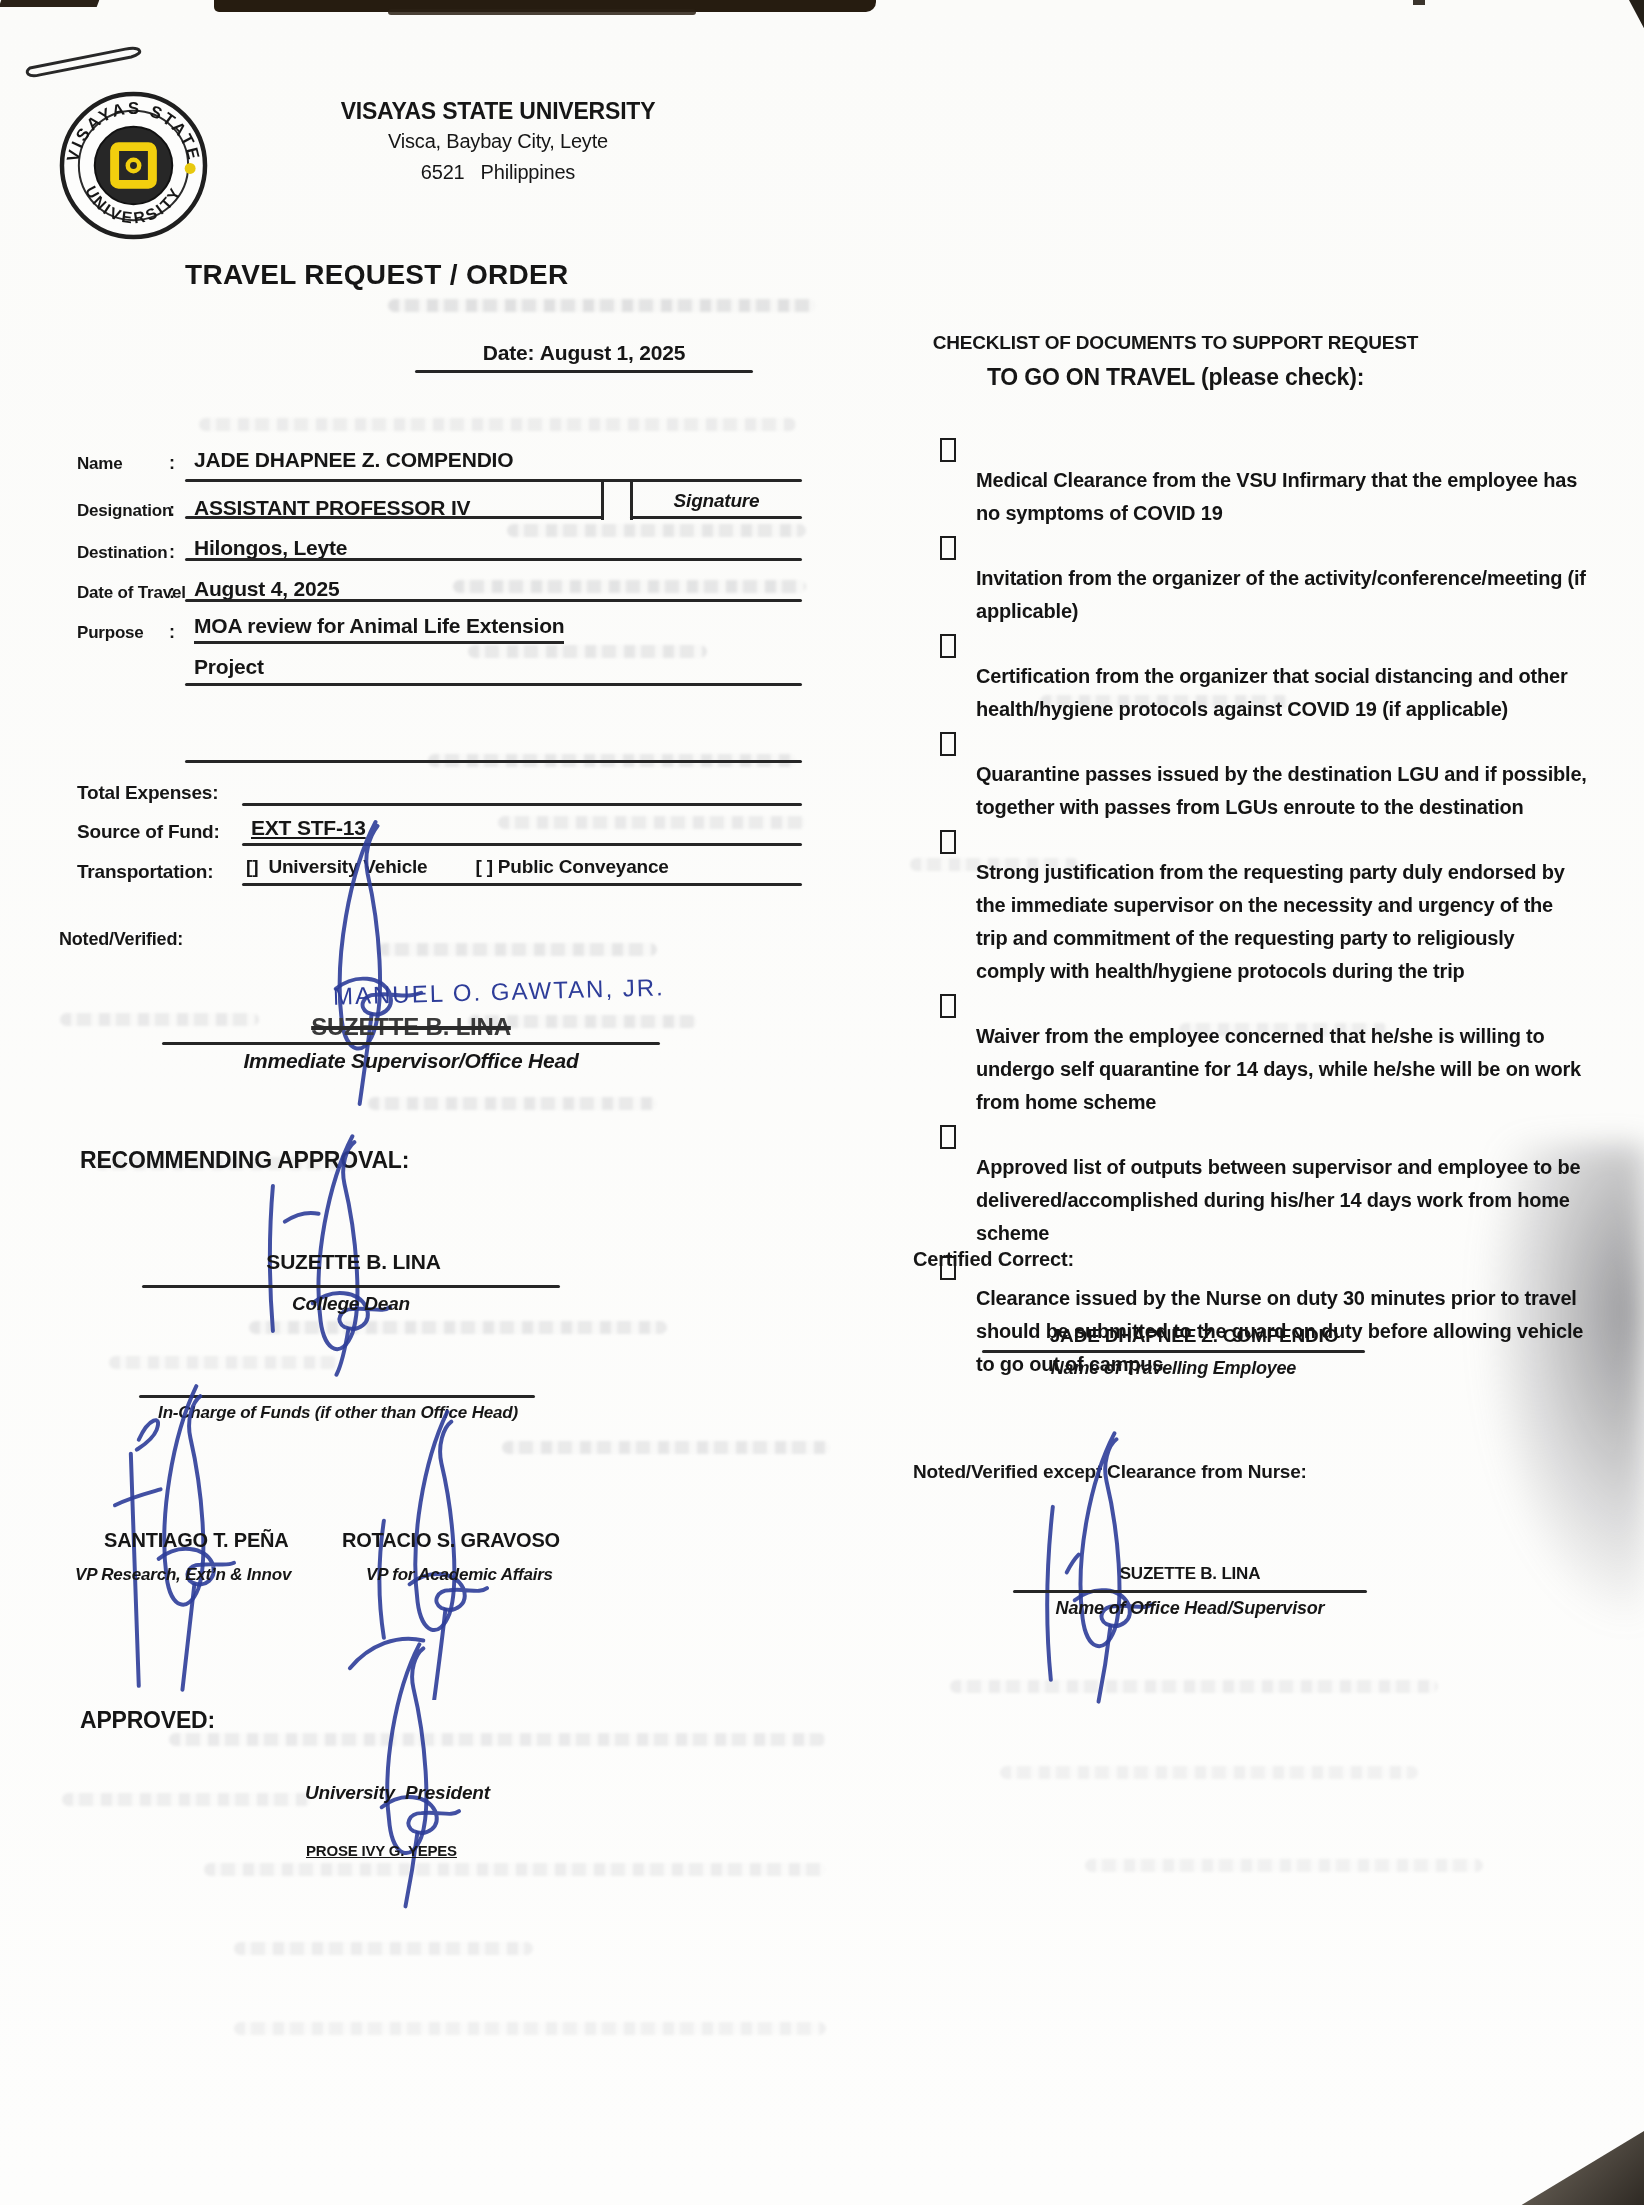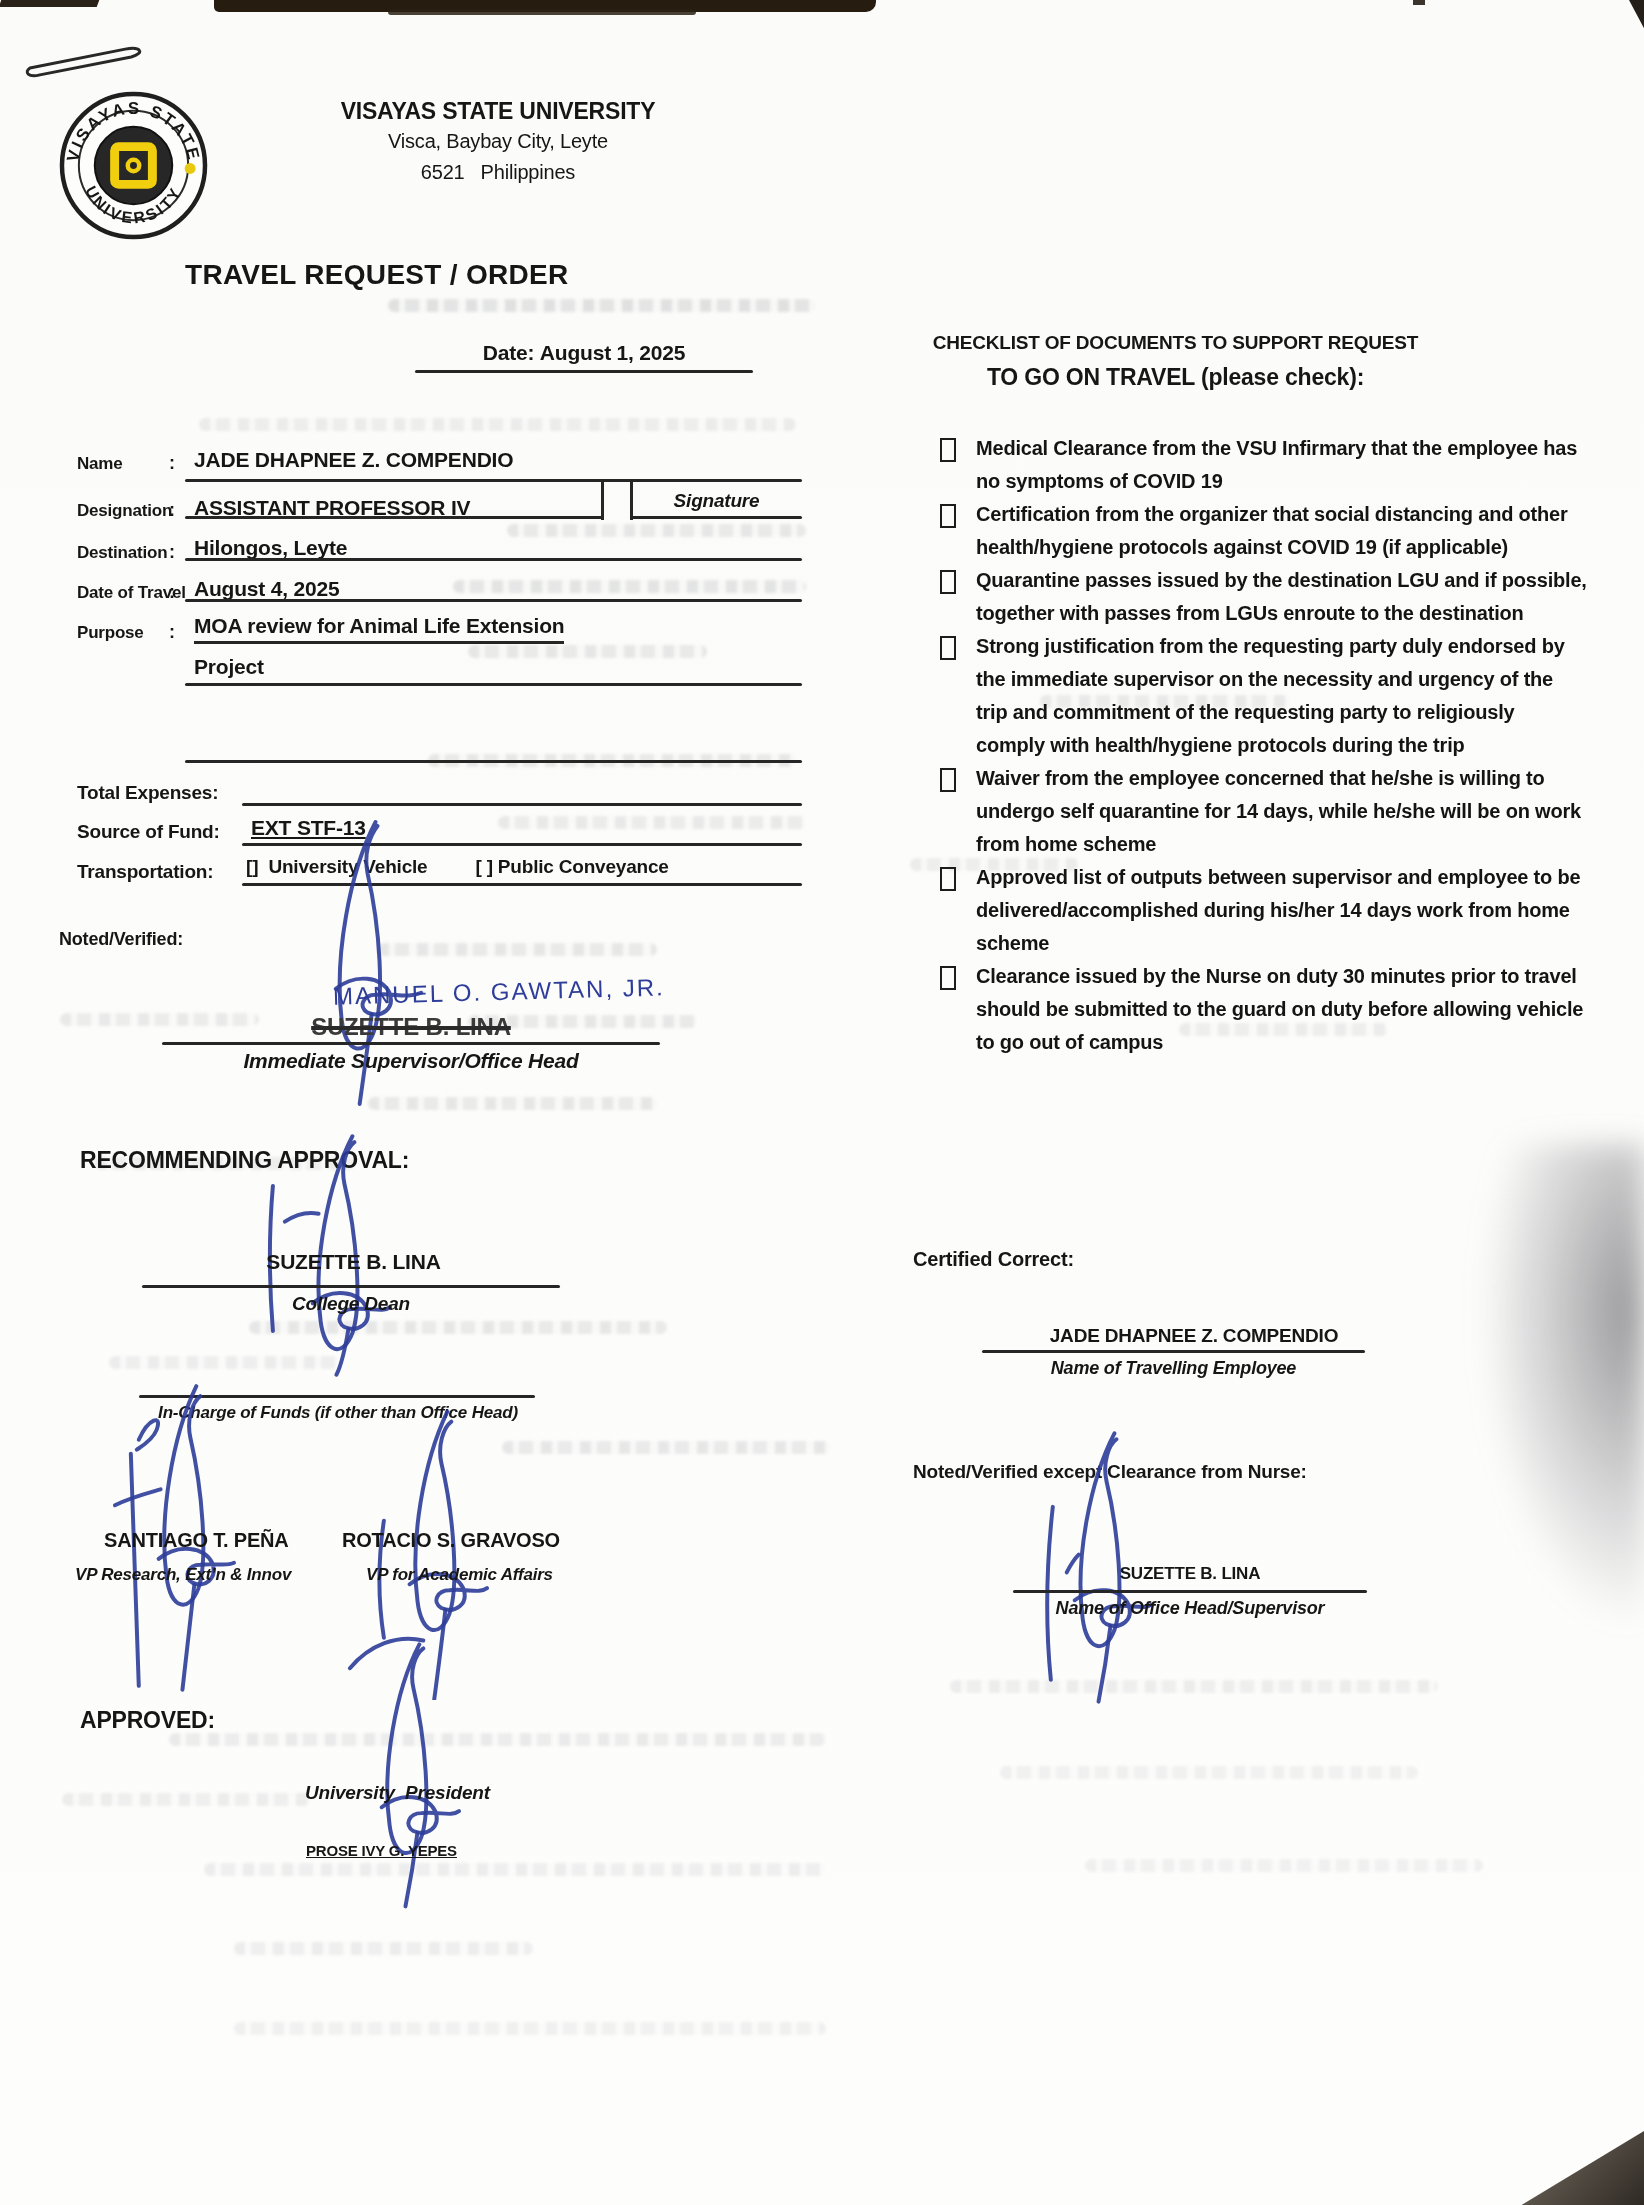--- a/index.html
+++ b/index.html
@@ -13,21 +13,21 @@
   .ln{position:absolute;height:3px;background:#262626;border-radius:2px;}
   .vln{position:absolute;width:3px;background:#262626;}
   .ink{position:absolute;}
   .ink path{stroke:#2e3d99;stroke-width:4;fill:none;stroke-linecap:round;stroke-linejoin:round;opacity:.9;}
   .ghost{position:absolute;height:13px;filter:blur(1.6px);border-radius:7px;
          background:repeating-linear-gradient(90deg,rgba(110,112,122,.38) 0 11px,rgba(110,112,122,.07) 11px 17px,rgba(110,112,122,.33) 17px 31px,rgba(110,112,122,.05) 31px 39px);}
   .struck{text-decoration:line-through;text-decoration-thickness:4px;text-decoration-color:#2a2a2a;color:#3a3a3a;}
   .hand{color:#2e3d99;letter-spacing:2px;transform:rotate(-1.6deg);font-weight:400;}
   .chk-item{display:flex;align-items:flex-start;}
   .cbx{flex:0 0 auto;width:12px;height:20px;border:2.5px solid #1c1c1c;margin:6px 20px 0 0;background:transparent;}
-  .chk-text{font-weight:700;font-size:20px;line-height:33px;width:612px;letter-spacing:-0.2px;color:#141414;white-space:normal;}
+  .chk-text{font-weight:700;font-size:20px;line-height:33px;width:612px;letter-spacing:-0.2px;color:#141414;white-space:normal;margin-top:32px;}
 </style>
 </head>
 <body>
 
 <div class="page">
 
   <div style="position:absolute;left:214px;top:0;width:662px;height:12px;background:#261c10;border-radius:0 0 10px 5px;"></div>
   <div style="position:absolute;left:388px;top:9px;width:308px;height:6px;background:#2a2014;opacity:.85;border-radius:3px;"></div>
   <div style="position:absolute;left:0;top:0;width:98px;height:7px;background:#2a2118;transform:skewX(-20deg);"></div>
   <div style="position:absolute;left:1413px;top:0;width:12px;height:5px;background:#3a342c;"></div>
@@ -200,20 +200,24 @@
   <div class="t b ctr" style="left:894px;top:332px;width:563px;font-size:19px;">CHECKLIST OF DOCUMENTS TO SUPPORT REQUEST</div>
   <div class="t b ctr" style="left:894px;top:364px;width:563px;font-size:23px;">TO GO ON TRAVEL (please check):</div>
 
   <div style="position:absolute;left:940px;top:432px;width:667px;">
     <div class="chk-item">
         <span class="cbx"></span>
         <div class="chk-text">Medical Clearance from the VSU Infirmary that the employee has no symptoms of COVID 19</div>
       </div>
     <div class="chk-item">
         <span class="cbx"></span>
+        <div class="chk-text">Invitation from the organizer of the activity/conference/meeting (if applicable)</div>
+      </div>
+    <div class="chk-item">
+        <span class="cbx"></span>
         <div class="chk-text">Certification from the organizer that social distancing and other health/hygiene protocols against COVID 19 (if applicable)</div>
       </div>
     <div class="chk-item">
         <span class="cbx"></span>
         <div class="chk-text">Quarantine passes issued by the destination LGU and if possible, together with passes from LGUs enroute to the destination</div>
       </div>
     <div class="chk-item">
         <span class="cbx"></span>
         <div class="chk-text">Strong justification from the requesting party duly endorsed by the immediate supervisor on the necessity and urgency of the trip and commitment of the requesting party to religiously comply with health/hygiene protocols during the trip</div>
       </div>

